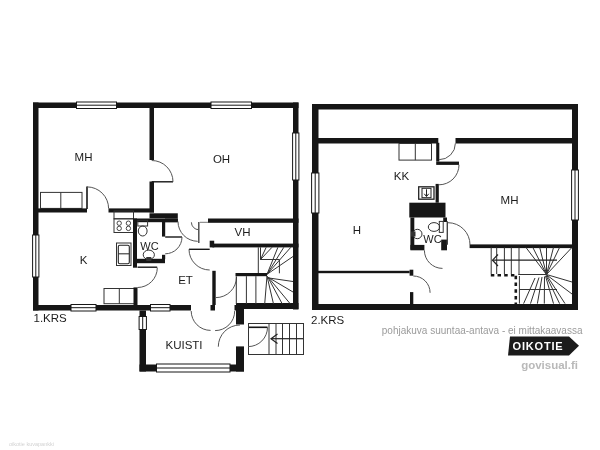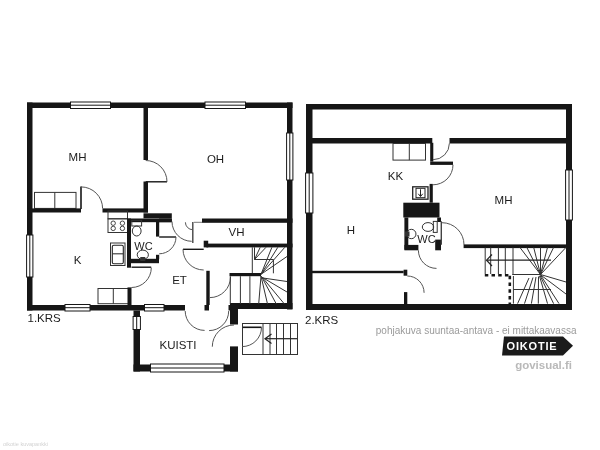--- a/index.html
+++ b/index.html
@@ -1,16 +1,16 @@
 <!DOCTYPE html>
 <html><head>
 <meta charset="utf-8">
 <style>
   html,body{margin:0;padding:0;background:#fff;}
-  .page{width:520px;height:450px;position:relative;font-family:"Liberation Sans",sans-serif;}
+  .page{width:520px;height:450px;position:relative;font-family:"Liberation Sans",sans-serif;margin-left:6px;}
   svg{position:absolute;left:0;top:0;}
   text{font-family:"Liberation Sans",sans-serif;}
 </style>
 </head>
 <body>
 <div class="page">
 <svg width="600" height="450" viewBox="0 0 600 450">
 <rect x="0" y="0" width="600" height="450" fill="#ffffff"></rect>
 
 <g stroke-linecap="butt">

